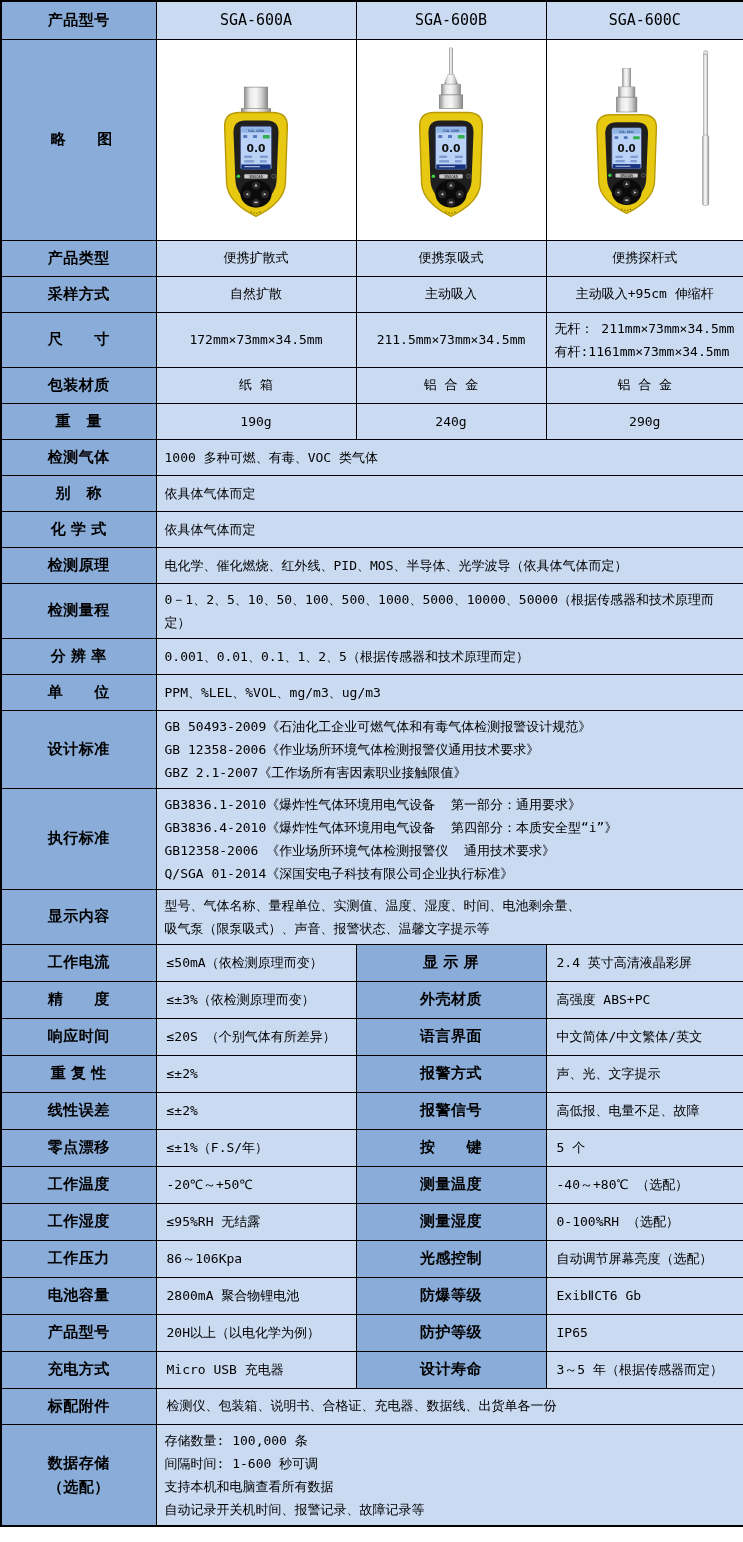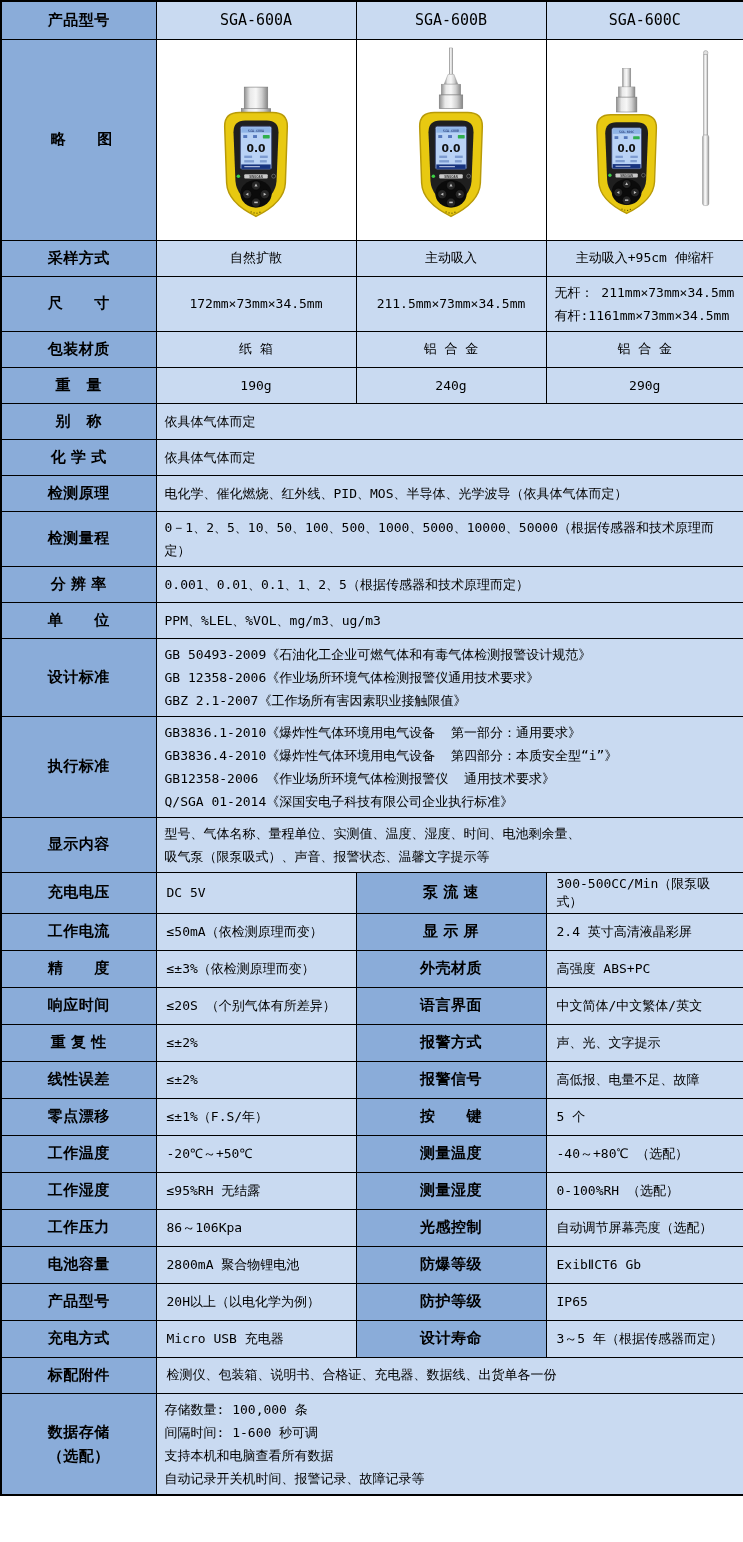--- a/index.html
+++ b/index.html
@@ -214,20 +214,26 @@
               </g>
               <g>
                 <circle cx="157" cy="13" r="2.3" fill="#e0e0e0" stroke="#888" stroke-width="0.5"></circle>
                 <rect x="154.8" y="15" width="4.4" height="82" fill="url(#silC)" stroke="#999" stroke-width="0.4"></rect>
                 <rect x="153.8" y="97" width="6.4" height="72" rx="2" fill="url(#silC)" stroke="#999" stroke-width="0.5"></rect>
               </g>
             </svg>
           </div>
         </td>
     </tr>
+  <tr>
+        <td class="label">产品类型</td>
+        <td class="value center">便携扩散式</td>
+        <td class="value center">便携泵吸式</td>
+        <td class="value center">便携探杆式</td>
+      </tr>
       <tr>
         <td class="label">采样方式</td>
         <td class="value center">自然扩散</td>
         <td class="value center">主动吸入</td>
         <td class="value center">主动吸入+95cm 伸缩杆</td>
       </tr>
       <tr>
         <td class="label">尺　　寸</td>
         <td class="value center">172mm×73mm×34.5mm</td>
         <td class="value center">211.5mm×73mm×34.5mm</td>
@@ -242,20 +248,26 @@
         <td class="value center">铝 合 金</td>
         <td class="value center">铝 合 金</td>
       </tr>
       <tr>
         <td class="label">重　量</td>
         <td class="value center">190g</td>
         <td class="value center">240g</td>
         <td class="value center">290g</td>
       </tr>
       <tr>
+        <td class="label">检测气体</td>
+        <td class="value vlines" colspan="3">
+          <div class="line">1000 多种可燃、有毒、VOC 类气体</div>
+        </td>
+      </tr>
+      <tr>
         <td class="label">别　称</td>
         <td class="value vlines" colspan="3">
           <div class="line">依具体气体而定</div>
         </td>
       </tr>
       <tr>
         <td class="label">化 学 式</td>
         <td class="value vlines" colspan="3">
           <div class="line">依具体气体而定</div>
         </td>
@@ -302,26 +314,20 @@
         </td>
       </tr>
       <tr>
         <td class="label">显示内容</td>
         <td class="value vlines" colspan="3">
           <div class="line">型号、气体名称、量程单位、实测值、温度、湿度、时间、电池剩余量、</div>
           <div class="line">吸气泵（限泵吸式）、声音、报警状态、温馨文字提示等</div>
         </td>
       </tr>
       <tr class="spec">
-        <td class="label">充电电压</td>
-        <td class="value">DC 5V</td>
-        <td class="label">泵 流 速</td>
-        <td class="value">300-500CC/Min（限泵吸式）</td>
-      </tr>
-      <tr class="spec">
         <td class="label">工作电流</td>
         <td class="value">≤50mA（依检测原理而变）</td>
         <td class="label">显 示 屏</td>
         <td class="value">2.4 英寸高清液晶彩屏</td>
       </tr>
       <tr class="spec">
         <td class="label">精　　度</td>
         <td class="value">≤±3%（依检测原理而变）</td>
         <td class="label">外壳材质</td>
         <td class="value">高强度 ABS+PC</td>

